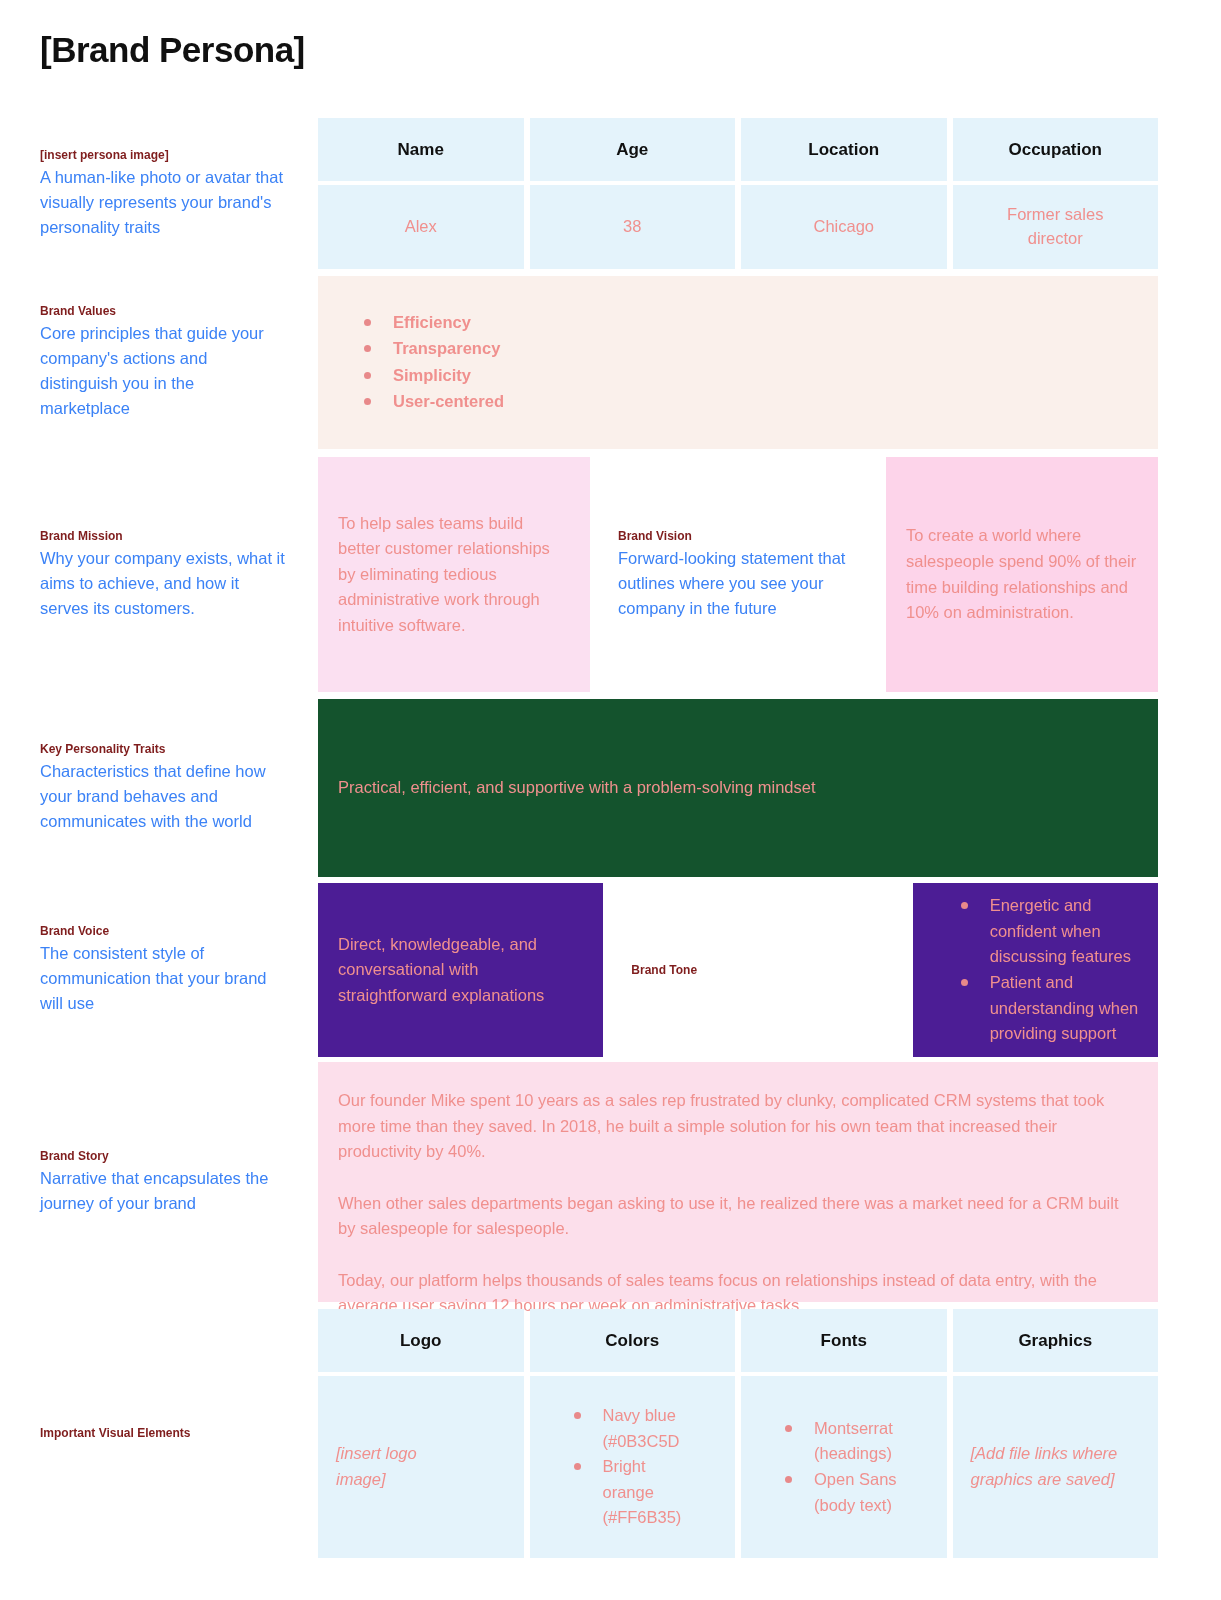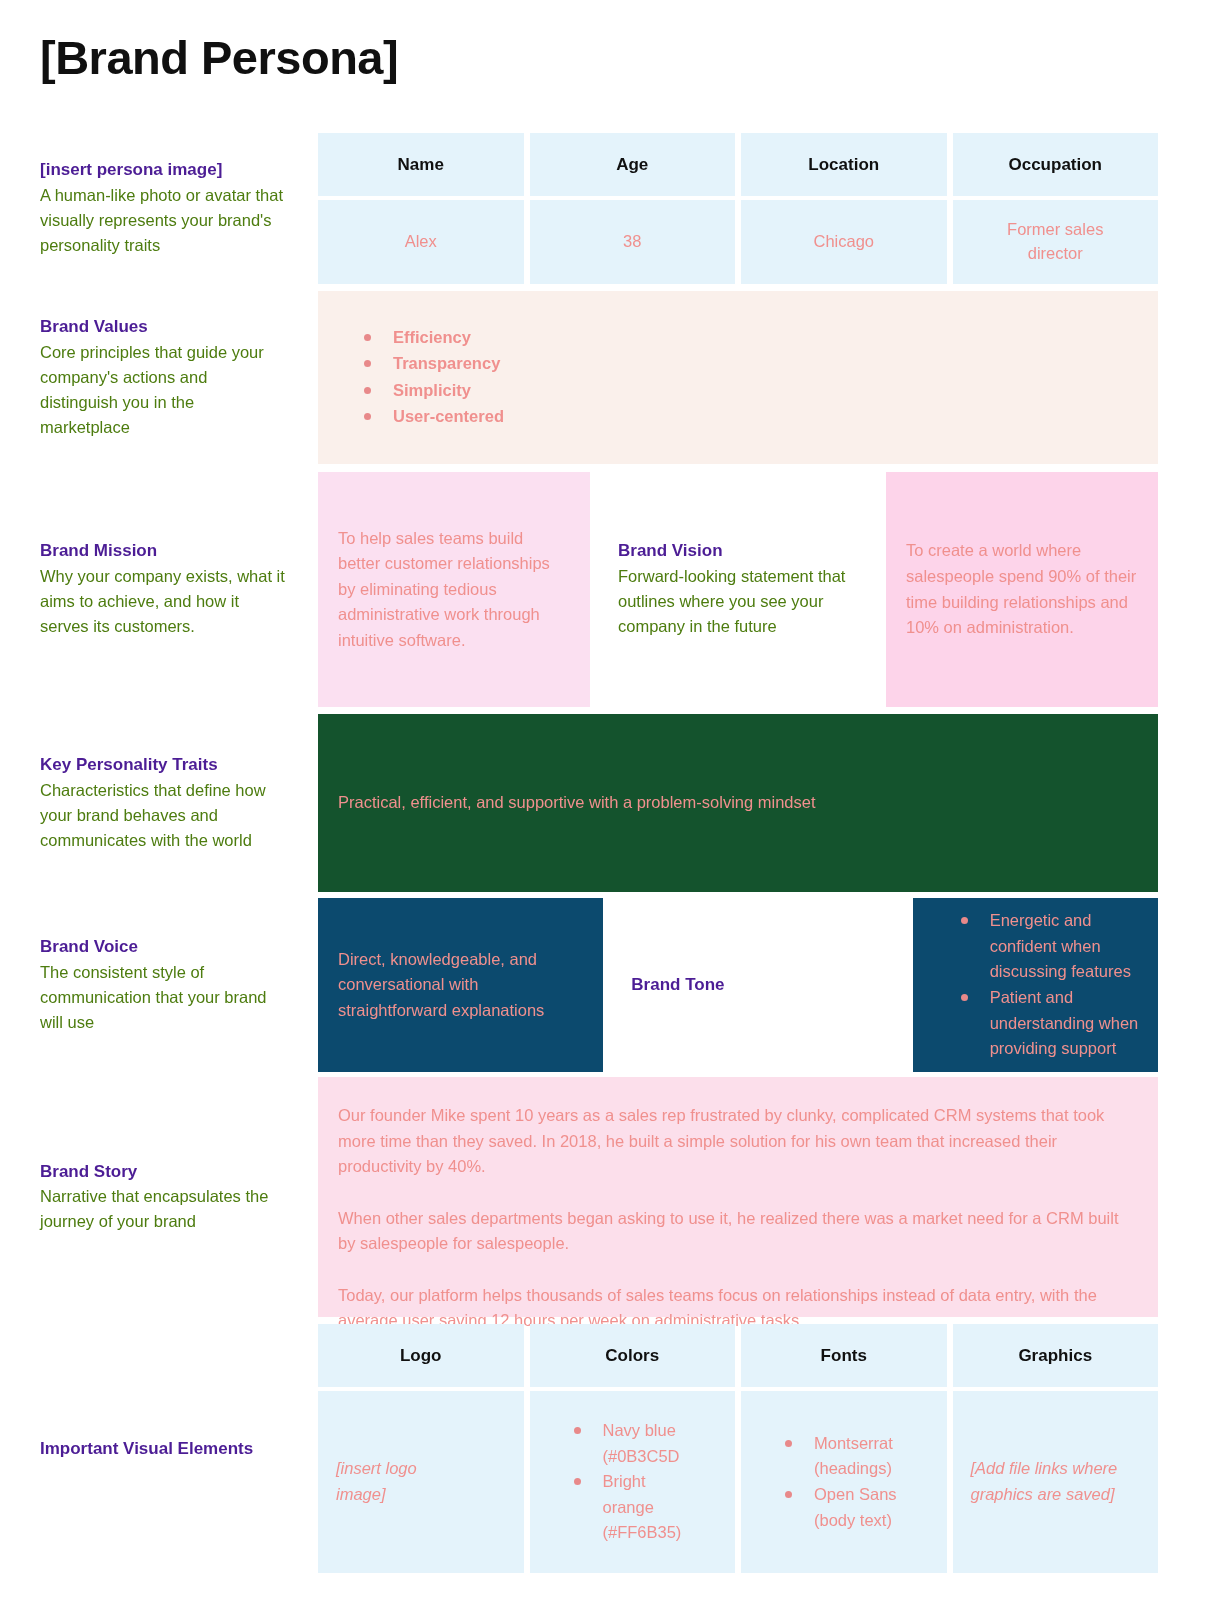--- a/index.html
+++ b/index.html
@@ -2,42 +2,42 @@
 <html><head>
 <meta charset="utf-8">
 <style>
   * { margin:0; padding:0; box-sizing:border-box; }
   html,body { background:#ffffff; }
   .page {
     width:1221px; height:1600px; background:#ffffff; position:relative;
     font-family:"Liberation Sans", sans-serif; overflow:hidden;
   }
   .title {
-    padding:30px 0 0 40px; font-size:47px; font-weight:700; color:#101010;
+    padding:30px 0 0 40px; font-size:35px; font-weight:700; color:#101010;
     letter-spacing:-0.5px;
   }
   .grid { margin-top:48px; }
   .section { display:flex; }
   .label-col {
     width:318px; padding:0 30px 0 40px; display:flex; flex-direction:column;
     justify-content:center;
   }
-  .label-h { font-size:17px; font-weight:700; color:#4c1d95; line-height:1.4; }
-  .label-d { margin-top:1px; font-size:16.5px; color:#4d7c0f; line-height:1.52; }
+  .label-h { font-size:12px; font-weight:700; color:#7f1d1d; line-height:1.4; }
+  .label-d { margin-top:1px; font-size:16.5px; color:#3b82f6; line-height:1.52; }
   .content { flex:1; margin-right:63px; }
   .cells { display:flex; gap:6px; height:100%; }
   .cell { flex:1; }
   .subrow { display:flex; gap:6px; }
 
   .bg-blue   { background:#e4f3fb; }
   .bg-peach  { background:#faf0eb; }
   .bg-pinklight { background:#fbe0f1; }
   .bg-pink   { background:#fdd4ea; }
   .bg-cyan   { background:#14532d; }
-  .bg-lav    { background:#0c4a6e; }
+  .bg-lav    { background:#4c1d95; }
   .bg-pinkstory { background:#fcdfeb; }
 
   .cell-head {
     display:flex; align-items:center; justify-content:center;
     font-weight:700; font-size:17px; color:#101010;
   }
   .cell-val {
     display:flex; align-items:center; justify-content:center; text-align:center;
     color:#f0908e; font-size:16.5px; line-height:1.45; padding:0 30px;
   }

